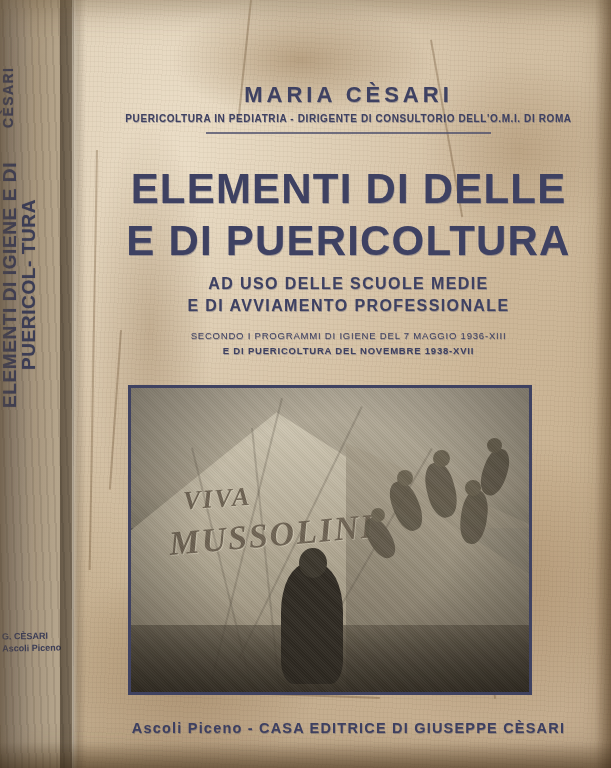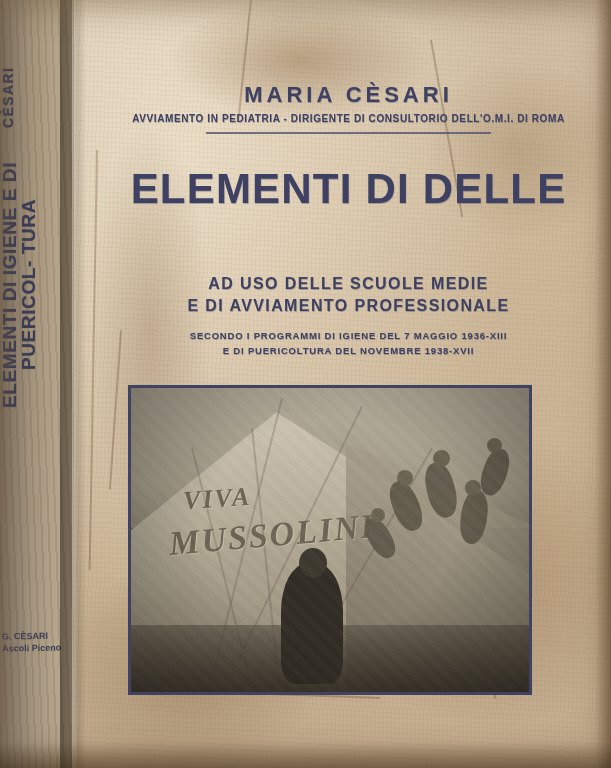--- a/index.html
+++ b/index.html
@@ -165,21 +165,21 @@
   }
   .usage-2 {
     top: 257px;
     font-size: 16px;
     font-weight: bold;
     letter-spacing: 1.4px;
   }
   .program-1 {
     top: 290px;
     font-size: 9.5px;
-    font-weight: bold;
+    font-weight: normal;
     letter-spacing: .8px;
   }
   .program-2 {
     top: 305px;
     font-size: 9.5px;
     font-weight: bold;
     letter-spacing: .8px;
     text-align: center;
   }
   .publisher {
@@ -327,24 +327,25 @@
     <div class="spine-text spine-title">ELEMENTI DI IGIENE E DI PUERICOL- TURA</div>
     <div class="spine-imprint">G. CÈSARI
 Ascoli Piceno</div>
   </div>
   <div class="spine-shadow-inner"></div>
   <div class="spine-edge-hi"></div>
 
   <div class="cover">
 
     <div class="txt ink author">MARIA CÈSARI</div>
-    <div class="txt ink subtitle-credentials">AVVIAMENTO IN PEDIATRIA - DIRIGENTE DI CONSULTORIO DELL'O.M.I. DI ROMA</div>
+    <div class="txt ink subtitle-credentials">PUERICOLTURA IN PEDIATRIA - DIRIGENTE DI CONSULTORIO DELL'O.M.I. DI ROMA</div>
     <div class="rule-top"></div>
 
     <div class="txt ink title-1">ELEMENTI DI DELLE</div>
+    <div class="txt ink title-2">E DI PUERICOLTURA</div>
 
     <div class="txt ink usage-1">AD USO DELLE SCUOLE MEDIE</div>
     <div class="txt ink usage-2">E DI AVVIAMENTO PROFESSIONALE</div>
 
     <div class="txt ink program-1">SECONDO I PROGRAMMI DI IGIENE DEL 7 MAGGIO 1936-XIII</div>
     <div class="txt ink program-2">E DI PUERICOLTURA DEL NOVEMBRE 1938-XVII</div>
 
     <div class="photo-frame">
       <div class="photo">
         <div class="sky"></div>
@@ -378,18 +379,19 @@
         <div class="child-head" style="left:356px;top:50px;width:15px;height:15px;"></div>
 
         <div class="child" style="left:238px;top:128px;width:22px;height:44px;transform:rotate(-30deg);"></div>
         <div class="child-head" style="left:240px;top:120px;width:14px;height:14px;"></div>
 
         <div class="photo-grain"></div>
         <div class="photo-vignette"></div>
       </div>
     </div>
 
+    <div class="txt ink publisher">Ascoli Piceno - CASA EDITRICE DI GIUSEPPE CÈSARI</div>
   </div>
 
   <div class="edge-wear"></div>
   <div class="right-edge"></div>
   <div class="bottom-edge"></div>
 </div>
 
 </body></html>

